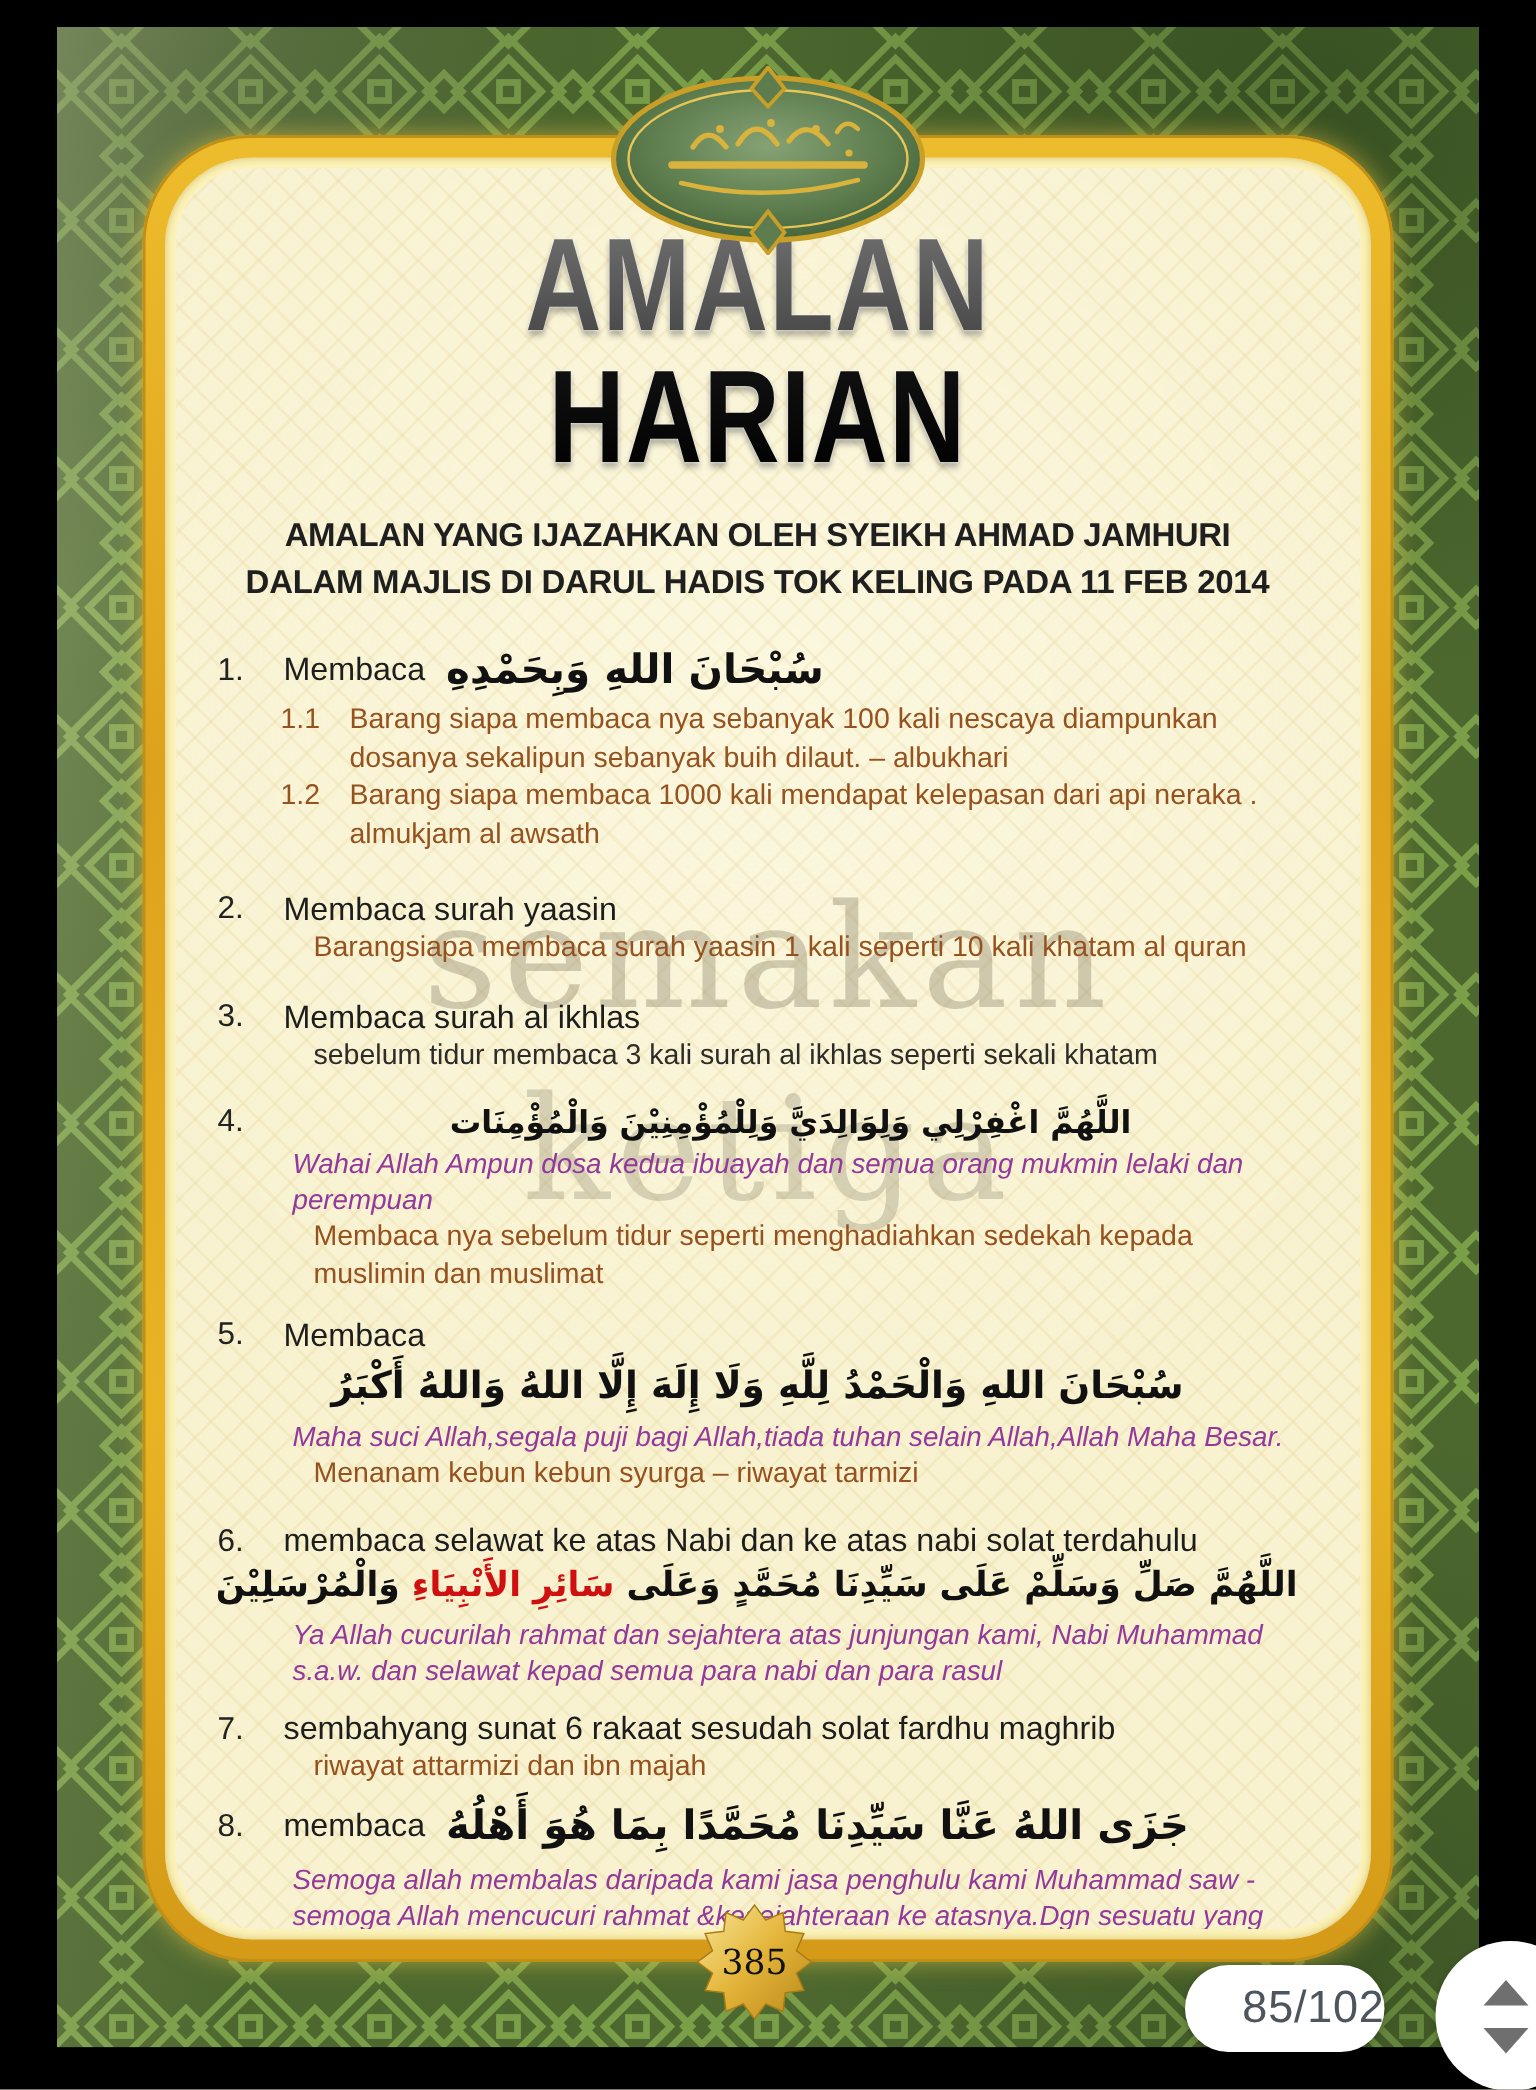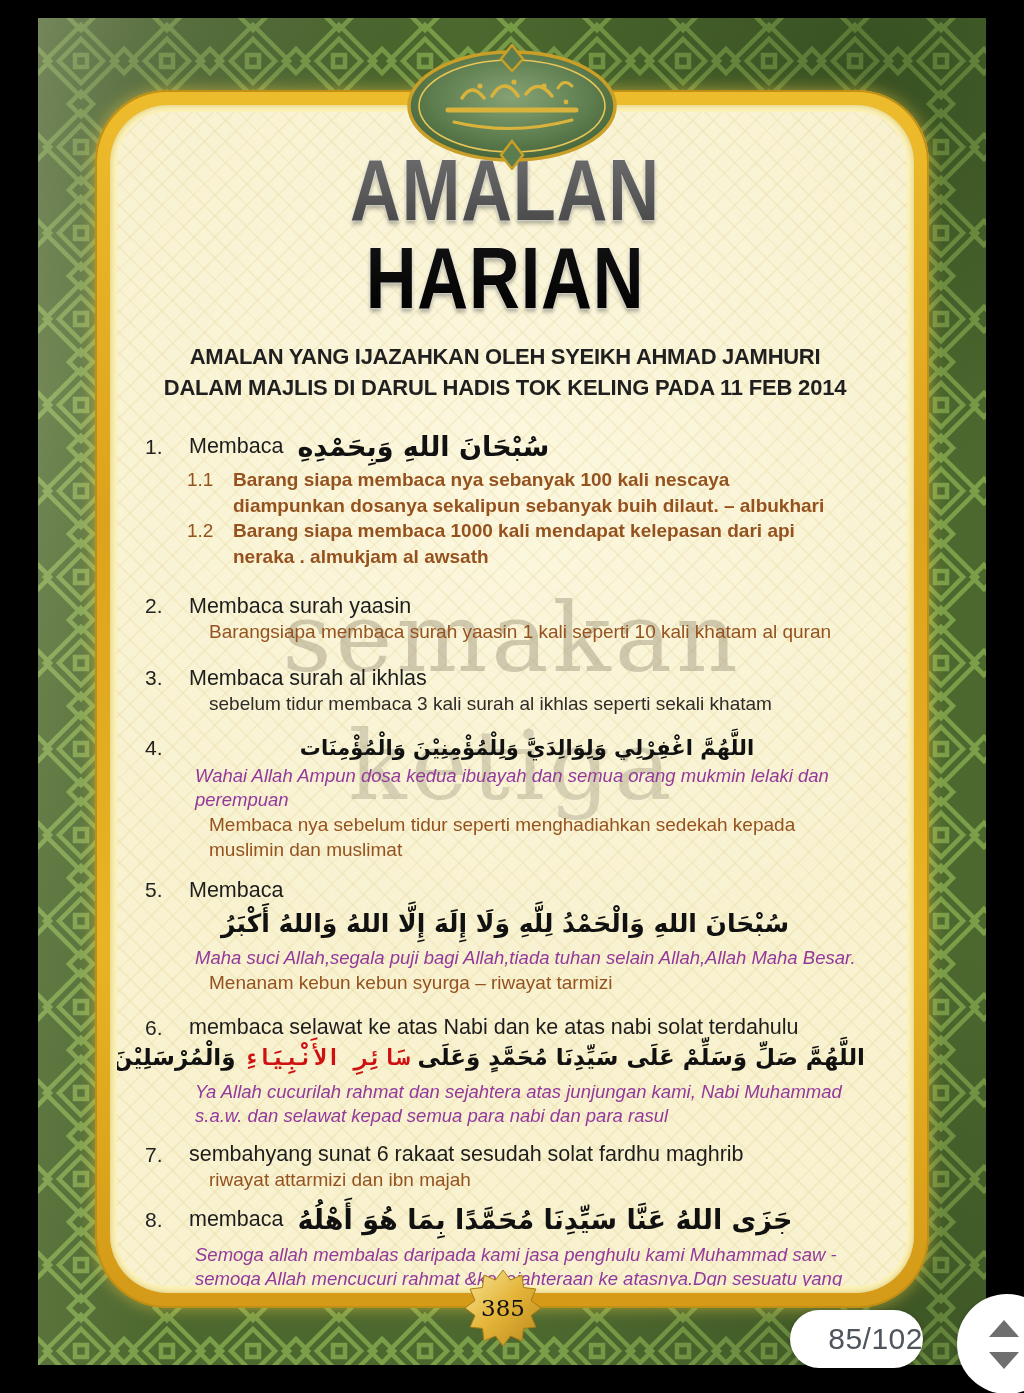--- a/index.html
+++ b/index.html
@@ -52,26 +52,26 @@
   .sub2{font-weight:bold;font-size:22px;margin-top:5px;letter-spacing:-0.2px;}
 
   .item{display:flex;align-items:center;}
   .num{flex:0 0 44px;font-size:21px;color:#222;}
   .lead{font-size:21.5px;color:#1d1d1d;white-space:nowrap;}
   .arabic{font-family:"DejaVu Sans",sans-serif;font-weight:bold;color:#111;direction:rtl;unicode-bidi:isolate;}
   .ar-inline{font-size:27px;margin-left:14px;white-space:nowrap;}
   .ar-line{flex:1;text-align:center;font-size:21px;white-space:nowrap;}
   .ar-center{text-align:center;font-size:25px;white-space:nowrap;margin-top:6px;}
   .ar-wide{font-size:23px;white-space:nowrap;text-align:center;margin-top:4px;}
-  .ar-red{color:#d01010;font-family:Liberation Mono, monospace;}
+  .ar-red{color:#d01010;}
 
   .subs{margin-top:5px;}
   .subrow{display:flex;padding-left:42px;font-size:19px;line-height:1.35;color:#95521f;}
   .sublabel{flex:0 0 46px;}
-  .subtext{flex:1;padding-right:26px;font-weight:bold;}
+  .subtext{flex:1;padding-right:26px;}
   .note{padding-left:64px;font-size:19px;line-height:1.32;color:#95521f;}
   .note-black{color:#2e2b28;}
   .purple{padding-left:50px;font-size:18.5px;line-height:1.3;color:#93399b;font-style:italic;}
 
   .mt30{margin-top:30px;}.mt24{margin-top:24px;}.mt22{margin-top:22px;}.mt20{margin-top:20px;}
   .mt16{margin-top:16px;}.mt14{margin-top:14px;}.mt12{margin-top:12px;}.mt8{margin-top:8px;}
   .mt4{margin-top:4px;}
 
   
   .medallion{position:absolute;left:50%;transform:translateX(-50%);top:44px;z-index:6;}

